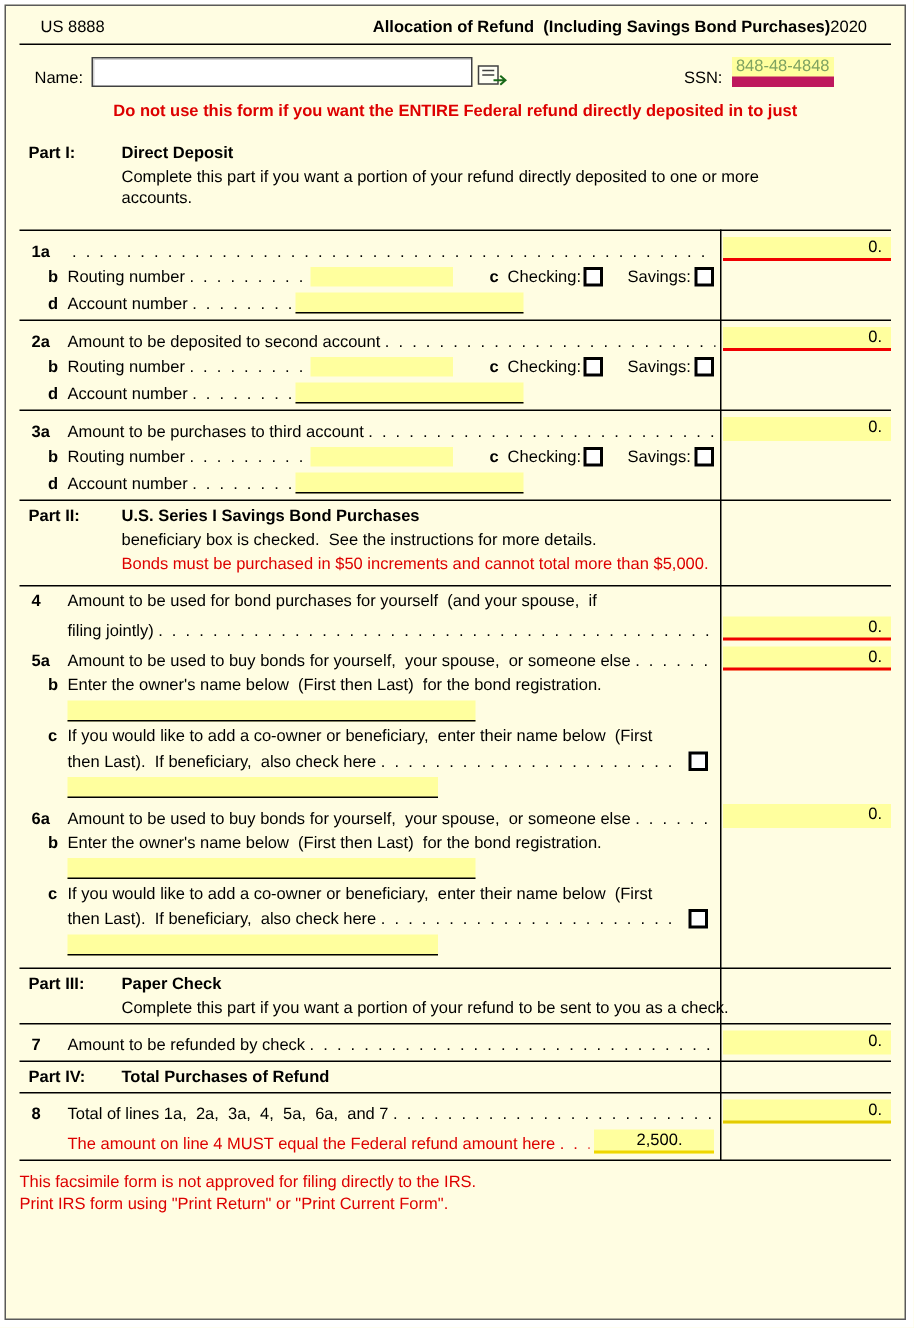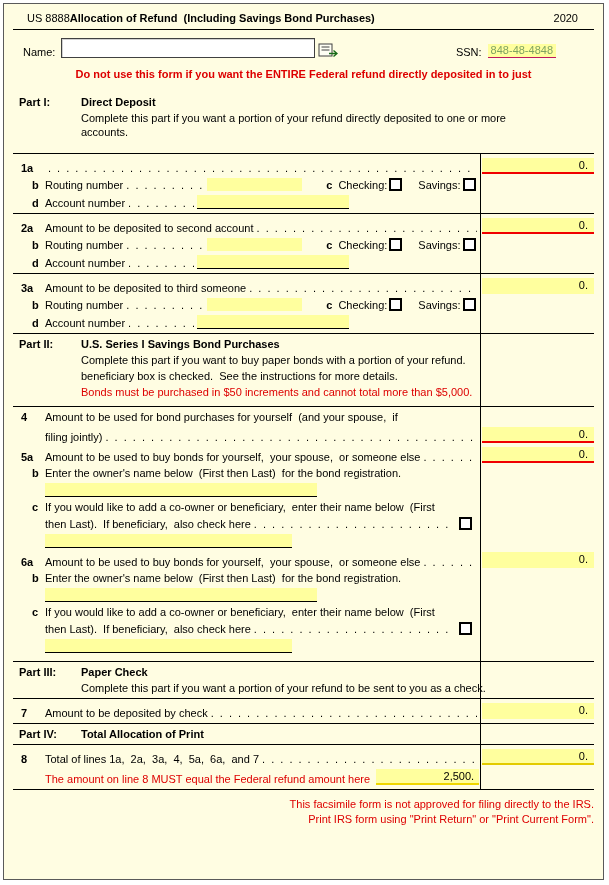--- a/index.html
+++ b/index.html
@@ -1,27 +1,27 @@
 <!DOCTYPE html>
 <html><head>
 <meta charset="utf-8">
 <style>
   html,body{margin:0;padding:0;}
   body{width:609px;height:885px;background:#ffffff;font-family:"Liberation Sans","DejaVu Sans",sans-serif;font-size:11px;color:#000;overflow:hidden;}
   .page{position:relative;width:601px;height:877px;margin:3px;background:#FFFDE2;border:1px solid #5a5a5a;box-sizing:border-box;padding:5px 9px 0 9px;overflow:hidden;}
   .hdr{display:flex;align-items:center;margin:3px 0 5px;}
   .hdr-id{font-weight:normal;margin-left:14px;white-space:pre;}
-  .hdr-title{flex:1;text-align:left;font-weight:bold;white-space:pre;}
+  .hdr-title{flex:1;text-align:right;font-weight:bold;white-space:pre;}
   .hdr-year{font-weight:normal;margin-right:16px;white-space:pre;}
   .hline{border-top:1px solid #000;margin:2px 0;height:0;}
   .name-row{display:flex;align-items:flex-end;height:26px;margin:2px 0 1px;}
   .lbl{white-space:pre;margin:0 6px 0 10px;}
   .name-input{width:252px;height:18px;background:#fff;border:1px solid #404040;box-shadow:inset 1px 1px 0 rgba(0,0,0,0.18);}
   .jump-btn{margin-left:3px;display:inline-flex;align-items:center;cursor:pointer;}
-  .ssn-value{background:#FFFF9E;color:#7FA361;padding:0 3px 1px;border-bottom:1px solid #be185d;margin-right:38px;white-space:pre;}
+  .ssn-value{background:#FFFF9E;color:#7FA361;padding:0 3px 1px;border-bottom:7px solid #be185d;margin-right:38px;white-space:pre;}
   .warning{color:#DD0000;font-weight:bold;text-align:center;line-height:16px;margin:8px 0 12px;}
   .part-head{display:flex;align-items:center;padding:2px 0;}
   .part-label{flex:none;width:68px;padding-left:6px;font-weight:bold;box-sizing:border-box;white-space:pre;}
   .note-label{flex:none;width:68px;padding-left:16px;font-weight:bold;box-sizing:border-box;white-space:pre;}
   .part-title{font-weight:bold;white-space:pre;}
   .part-desc{padding:1px 40px 2px 68px;white-space:pre-wrap;line-height:14px;}
   .ruled{position:relative;margin-top:12px;}
   .vline{position:absolute;left:467px;top:0;bottom:0;width:1px;background:#000;}
   .row{display:flex;align-items:flex-end;padding:2px 0;}
   .num{flex:none;width:32px;font-weight:bold;box-sizing:border-box;white-space:pre;}
@@ -37,29 +37,29 @@
   .amt-slot{flex:none;width:114px;display:flex;justify-content:flex-end;align-items:baseline;box-sizing:border-box;}
   .amt-field{width:112px;box-sizing:border-box;background:#FFFF9E;text-align:right;padding:1px 6px 1px 2px;border-bottom:2px solid transparent;white-space:pre;}
   .amt-field.red-ul{border-bottom-color:#F00000;}
   .amt-field.gold-ul{border-bottom-color:#E3CB00;}
   .yfield{flex:none;height:13px;background:#FFFF9E;}
   .yfield.ul{border-bottom:1px solid #000;}
   .yfield.routing{width:95px;}
   .yfield.account{width:152px;}
   .yfield.name1{width:272px;}
   .yfield.name2{width:247px;}
-  .fed-field{flex:none;width:103px;box-sizing:border-box;background:#FFFF9E;text-align:right;padding:1px 5px 1px 2px;border-bottom:2px solid #EFD700;margin-right:4px;white-space:pre;}
+  .fed-field{flex:none;width:80px;box-sizing:border-box;background:#FFFF9E;text-align:right;padding:1px 21px 1px 2px;border-bottom:2px solid #EFD700;margin-right:4px;white-space:pre;}
   .checkbox{flex:none;width:9px;height:9px;border:2px solid #000;background:#fff;margin:0 2px;cursor:pointer;}
   .cnum{font-weight:bold;margin-right:6px;white-space:pre;}
   .w24{flex:none;width:24px;}
   .w14{flex:none;width:14px;}
   .w6{flex:none;width:6px;}
   .flex1{flex:1 1 auto;min-width:0;}
   .gap4{height:4px;}
-  .footer{color:#DD0000;text-align:right;line-height:15px;margin-top:7px;}
+  .footer{color:#DD0000;text-align:left;line-height:15px;margin-top:7px;}
 </style>
 </head>
 <body>
 
 <div class="page">
 
   <div class="hdr">
     <span class="hdr-id">US 8888</span>
     <span class="hdr-title">Allocation of Refund  (Including Savings Bond Purchases)</span>
     <span class="hdr-year">2020</span>
@@ -152,21 +152,21 @@
       <span class="num sub">d</span>
       <span class="txt">Account number</span>
       <span class="dots fixed66">. . . . . . . . . . . . . . . . . . . . . . . . . . . . . . . . . . . . . . . . . . . . . . . . . . . . . . . . . . . . . . . . . . . . . . . . . . . . . . . . . . . . . . . . . . </span>
       <span class="yfield account ul"></span>
       <span class="flex1"></span>
     </div>
     <div class="hline"></div>
 
     <div class="row">
       <span class="num main">3a</span>
-      <span class="txt">Amount to be deposited to third someone</span>
+      <span class="txt">Amount to be purchases to third account</span>
       <span class="dots">. . . . . . . . . . . . . . . . . . . . . . . . . . . . . . . . . . . . . . . . . . . . . . . . . . . . . . . . . . . . . . . . . . . . . . . . . . . . . . . . . . . . . . . . . . </span>
       <span class="amt-slot">
           <span class="amt-field">0.</span>
         </span>
     </div>
     <div class="row">
       <span class="num sub">b</span>
       <span class="txt">Routing number</span>
       <span class="dots fixed78">. . . . . . . . . . . . . . . . . . . . . . . . . . . . . . . . . . . . . . . . . . . . . . . . . . . . . . . . . . . . . . . . . . . . . . . . . . . . . . . . . . . . . . . . . . </span>
       <span class="yfield routing"></span>
@@ -187,24 +187,20 @@
       <span class="flex1"></span>
     </div>
     <div class="hline"></div>
 
     <div class="part-head row">
       <span class="part-label">Part II:</span>
       <span class="part-title">U.S. Series I Savings Bond Purchases</span>
     </div>
     <div class="row">
       <span class="indent-part"></span>
-      <span class="txt">Complete this part if you want to buy paper bonds with a portion of your refund.</span>
-    </div>
-    <div class="row">
-      <span class="indent-part"></span>
       <span class="txt">beneficiary box is checked.  See the instructions for more details.</span>
     </div>
     <div class="row">
       <span class="indent-part"></span>
       <span class="txt red">Bonds must be purchased in $50 increments and cannot total more than $5,000.</span>
     </div>
     <div class="gap4"></div>
     <div class="hline"></div>
 
     <div class="row">
@@ -301,45 +297,45 @@
       <span class="part-title">Paper Check</span>
     </div>
     <div class="row">
       <span class="indent-part"></span>
       <span class="txt">Complete this part if you want a portion of your refund to be sent to you as a check.</span>
     </div>
     <div class="hline"></div>
 
     <div class="row">
       <span class="num main">7</span>
-      <span class="txt">Amount to be deposited by check</span>
+      <span class="txt">Amount to be refunded by check</span>
       <span class="dots">. . . . . . . . . . . . . . . . . . . . . . . . . . . . . . . . . . . . . . . . . . . . . . . . . . . . . . . . . . . . . . . . . . . . . . . . . . . . . . . . . . . . . . . . . . </span>
       <span class="amt-slot">
           <span class="amt-field">0.</span>
         </span>
     </div>
     <div class="hline"></div>
 
     <div class="part-head row">
       <span class="part-label">Part IV:</span>
-      <span class="part-title">Total Allocation of Print</span>
+      <span class="part-title">Total Purchases of Refund</span>
     </div>
     <div class="hline"></div>
 
     <div class="row">
       <span class="num main">8</span>
       <span class="txt">Total of lines 1a,  2a,  3a,  4,  5a,  6a,  and 7</span>
       <span class="dots">. . . . . . . . . . . . . . . . . . . . . . . . . . . . . . . . . . . . . . . . . . . . . . . . . . . . . . . . . . . . . . . . . . . . . . . . . . . . . . . . . . . . . . . . . . </span>
       <span class="amt-slot">
           <span class="amt-field gold-ul">0.</span>
         </span>
     </div>
     <div class="row">
       <span class="indent"></span>
-      <span class="txt red">The amount on line 8 MUST equal the Federal refund amount here</span>
+      <span class="txt red">The amount on line 4 MUST equal the Federal refund amount here</span>
       <span class="dots red">. . . . . . . . . . . . . . . . . . . . . . . . . . . . . . . . . . . . . . . . . . . . . . . . . . . . . . . . . . . . . . . . . . . . . . . . . . . . . . . . . . . . . . . . . . </span>
       <span class="fed-field">2,500.</span>
       <span class="amt-slot"></span>
     </div>
     <div class="hline"></div>
   </div>
 
   <div class="footer">
     <div>This facsimile form is not approved for filing directly to the IRS.</div>
     <div>Print IRS form using "Print Return" or "Print Current Form".</div>

